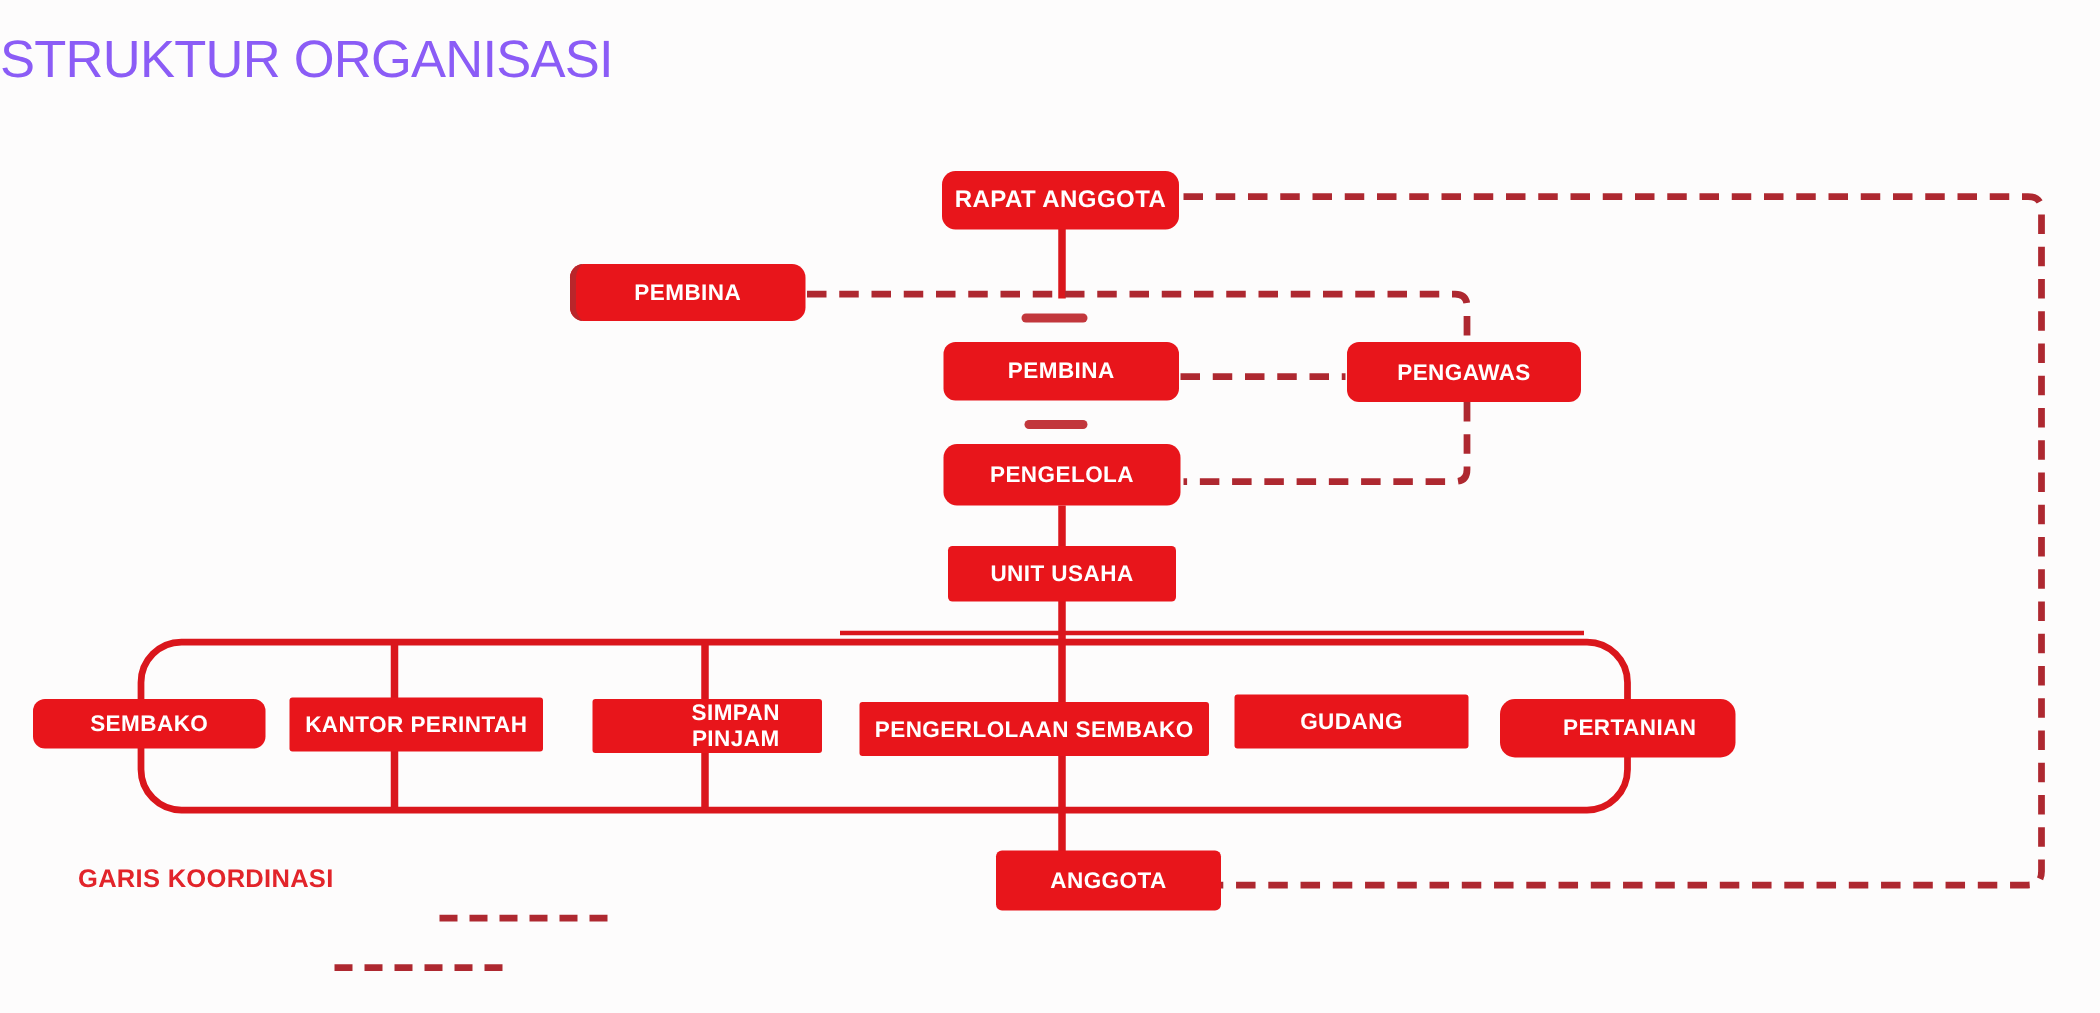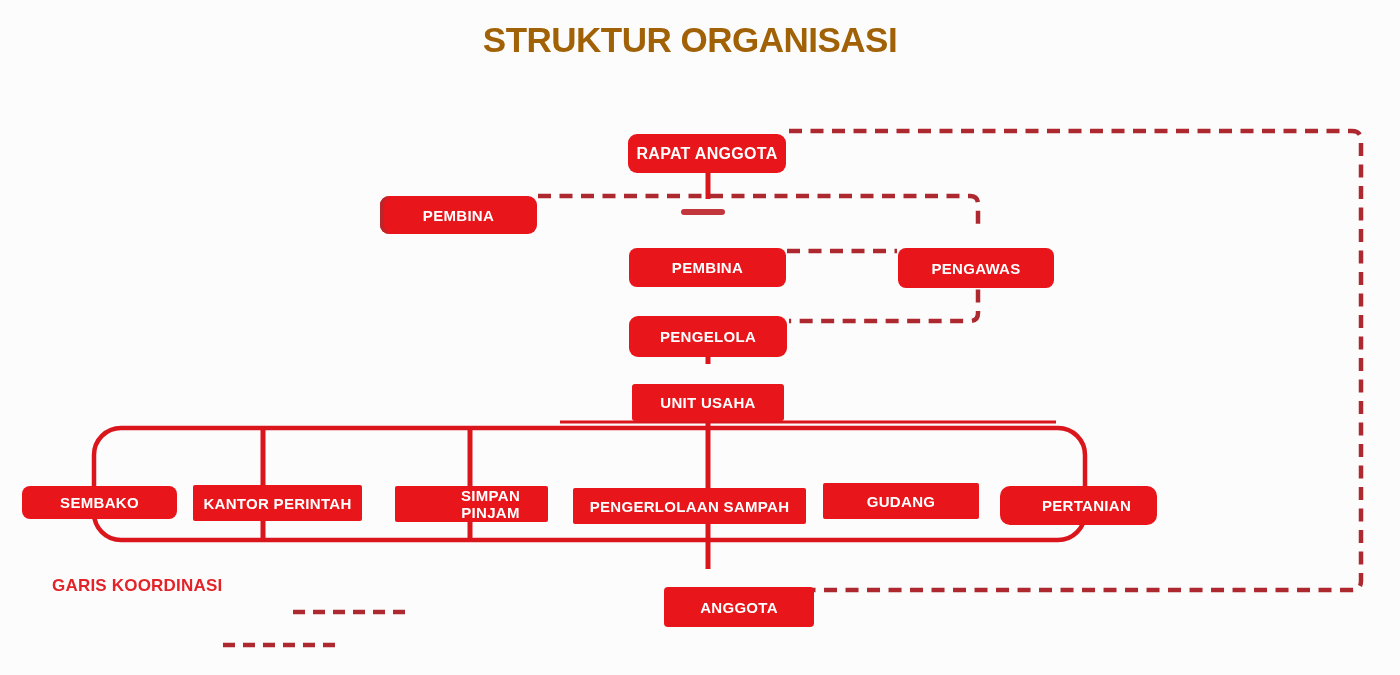--- a/index.html
+++ b/index.html
@@ -3,28 +3,28 @@
 <meta charset="utf-8">
 <style>
   html,body{margin:0;padding:0;}
   body{
     width:1400px;height:675px;position:relative;overflow:hidden;
     background:#fdfcfc;
     font-family:"Liberation Sans", sans-serif;
   }
   .title{
     position:absolute;left:0;top:20px;width:1380px;
-    text-align:center;font-size:35px;font-weight:bold;letter-spacing:-0.5px;
-    color:#a16207;
+    font-size:35px;font-weight:normal;letter-spacing:-0.5px;
+    color:#8b5cf6;
   }
   svg.wires{position:absolute;left:0;top:0;}
   .node{
     position:absolute;display:flex;align-items:center;justify-content:center;
     background:#e8151b;color:#ffffff;font-weight:bold;font-size:15px;
-    letter-spacing:0.3px;text-align:center;box-sizing:border-box;margin-top:20px;
+    letter-spacing:0.3px;text-align:center;box-sizing:border-box;
   }
   
   .n-rapat      {left:628px;top:114px;width:158px;height:39px;border-radius:9px;font-size:16px;}
   .n-pembina-l  {left:380px;top:176px;width:157px;height:38px;border-radius:9px;
                  box-shadow:inset 6px 0 0 -2px #b9262b;}
   .n-pembina    {left:629px;top:228px;width:157px;height:39px;border-radius:8px;}
   .n-pengawas   {left:898px;top:228px;width:156px;height:40px;border-radius:8px;text-align:center;}
   .n-pengelola  {left:629px;top:296px;width:158px;height:41px;border-radius:9px;}
   .n-unitusaha  {left:632px;top:364px;width:152px;height:37px;border-radius:3px;}
   .n-sembako    {left:22px; top:466px;width:155px;height:33px;border-radius:8px;}
@@ -67,20 +67,20 @@
 
 <div class="node n-rapat">RAPAT ANGGOTA</div>
 <div class="node n-pembina-l">PEMBINA</div>
 <div class="node n-pembina">PEMBINA</div>
 <div class="node n-pengawas">PENGAWAS</div>
 <div class="node n-pengelola">PENGELOLA</div>
 <div class="node n-unitusaha">UNIT USAHA</div>
 <div class="node n-sembako">SEMBAKO</div>
 <div class="node n-kantor">KANTOR PERINTAH</div>
 <div class="node n-simpan">SIMPAN PINJAM</div>
-<div class="node n-sampah">PENGERLOLAAN SAMPAH</div>
+<div class="node n-sampah">PENGERLOLAAN SEMBAKO</div>
 <div class="node n-gudang">GUDANG</div>
 <div class="node n-pertanian">PERTANIAN</div>
 <div class="node n-anggota">ANGGOTA</div>
 
 <div class="legend">
   <div class="row">GARIS KOORDINASI</div>
 </div>
 
 </body></html>

